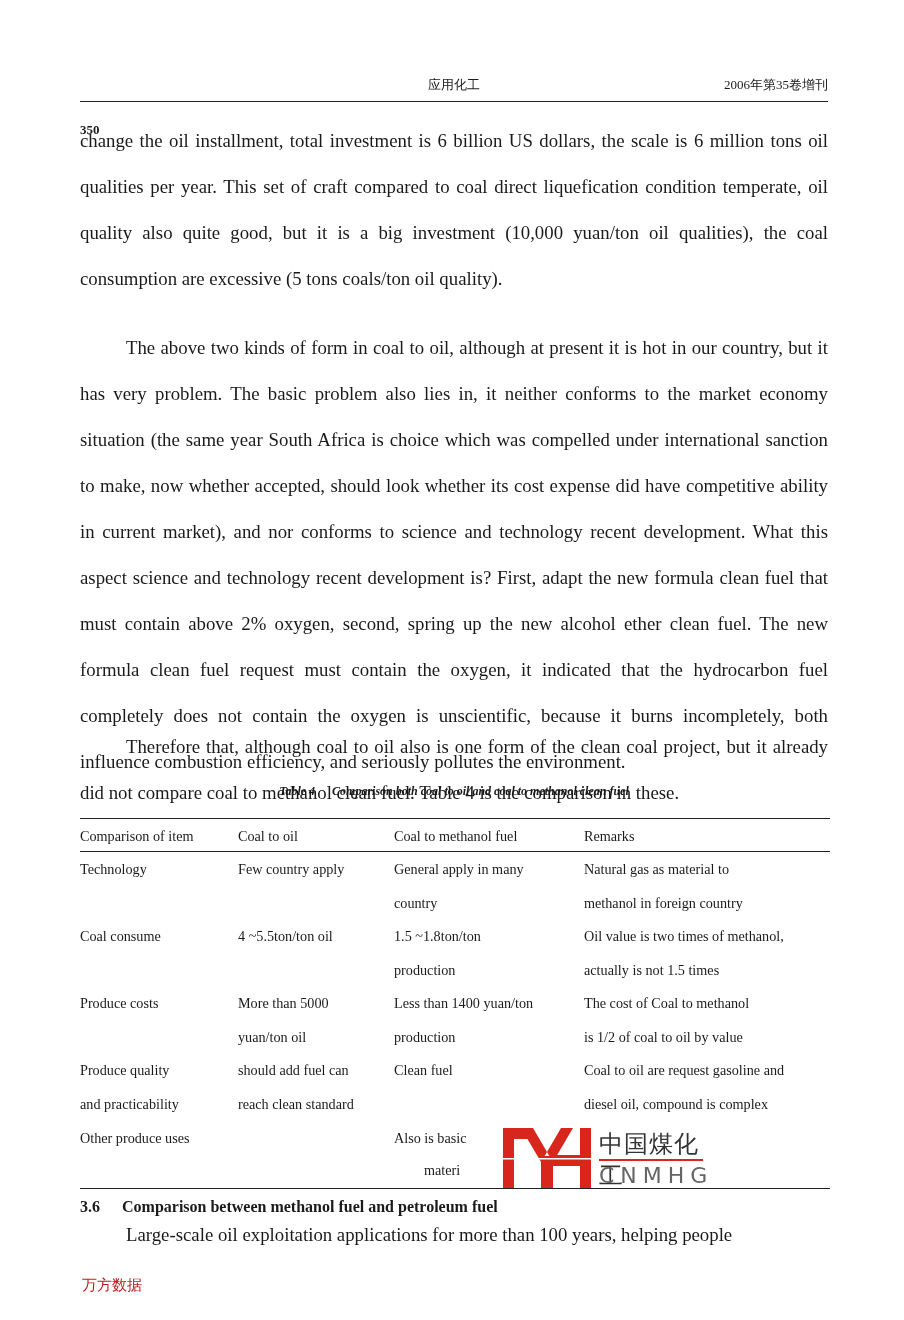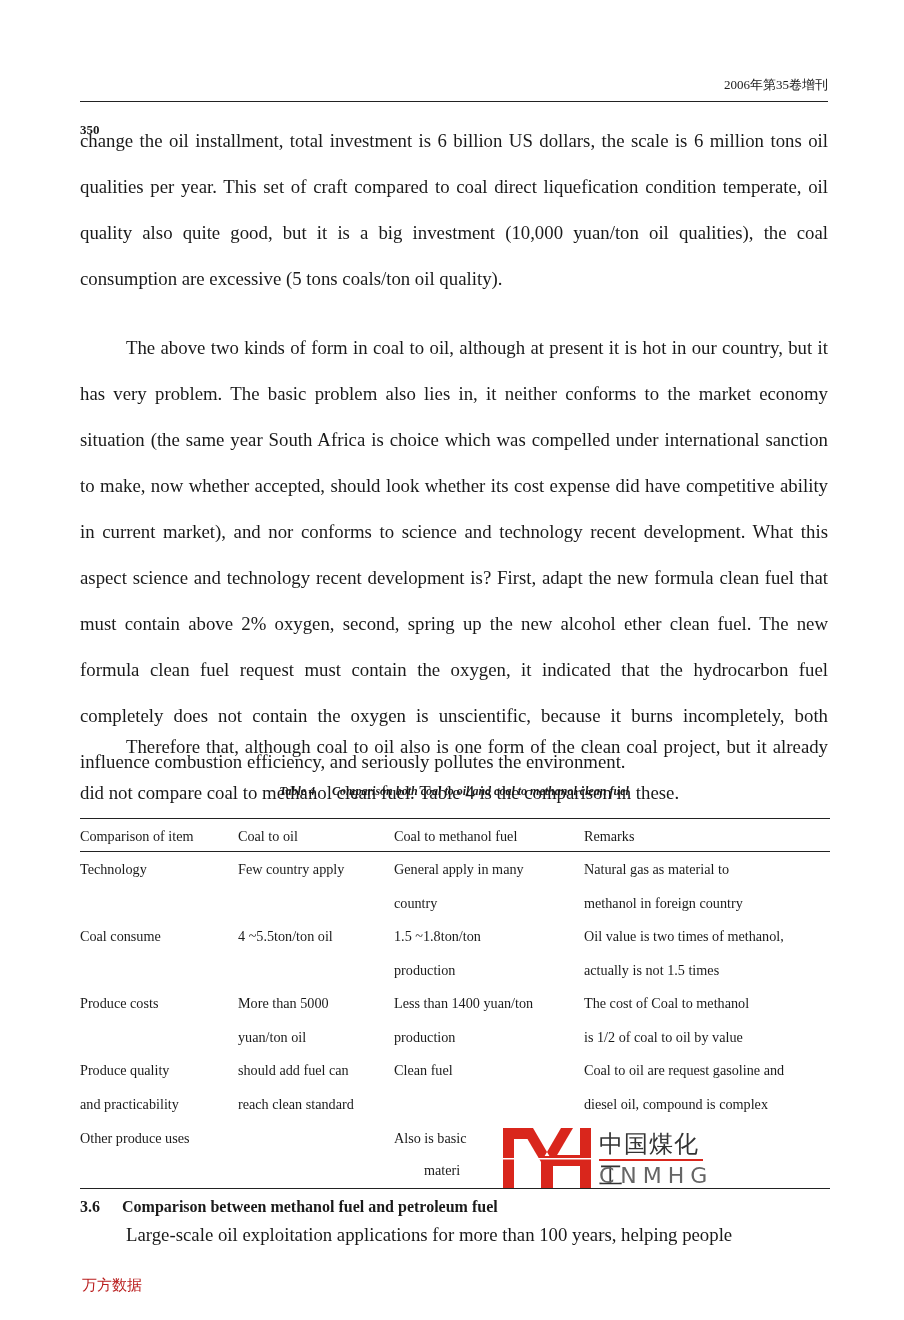--- a/index.html
+++ b/index.html
@@ -54,20 +54,21 @@
   #p4 { top: 1172px; }
 
   .footer { position: absolute; left: 82px; top: 1276px; font-family: "DejaVu Sans", sans-serif;
             font-size: 15px; color: #b91c1c; }
 </style>
 </head>
 <body>
 
 <div class="running-head">
   <span class="page-num">350</span>
+  <span class="journal">应用化工</span>
   <span class="issue">2006年第35卷增刊</span>
 </div>
 <div class="head-rule"></div>
 
 <div class="body-text" id="p1">
   <p class="para">change the oil installment, total investment is 6 billion US dollars, the scale is 6 million tons oil qualities per year. This set of craft compared to coal direct liquefication condition temperate, oil quality also quite good, but it is a big investment (10,000 yuan/ton oil qualities), the coal consumption are excessive (5 tons coals/ton oil quality).</p>
 </div>
 <div class="body-text" id="p2">
   <p class="para indent">The above two kinds of form in coal to oil, although at present it is hot in our country, but it has very problem. The basic problem also lies in, it neither conforms to the market economy situation (the same year South Africa is choice which was compelled under international sanction to make, now whether accepted, should look whether its cost expense did have competitive ability in current market), and nor conforms to science and technology recent development. What this aspect science and technology recent development is? First, adapt the new formula clean fuel that must contain above 2% oxygen, second, spring up the new alcohol ether clean fuel. The new formula clean fuel request must contain the oxygen, it indicated that the hydrocarbon fuel completely does not contain the oxygen is unscientific, because it burns incompletely, both influence combustion efficiency, and seriously pollutes the environment.</p>
 </div>

